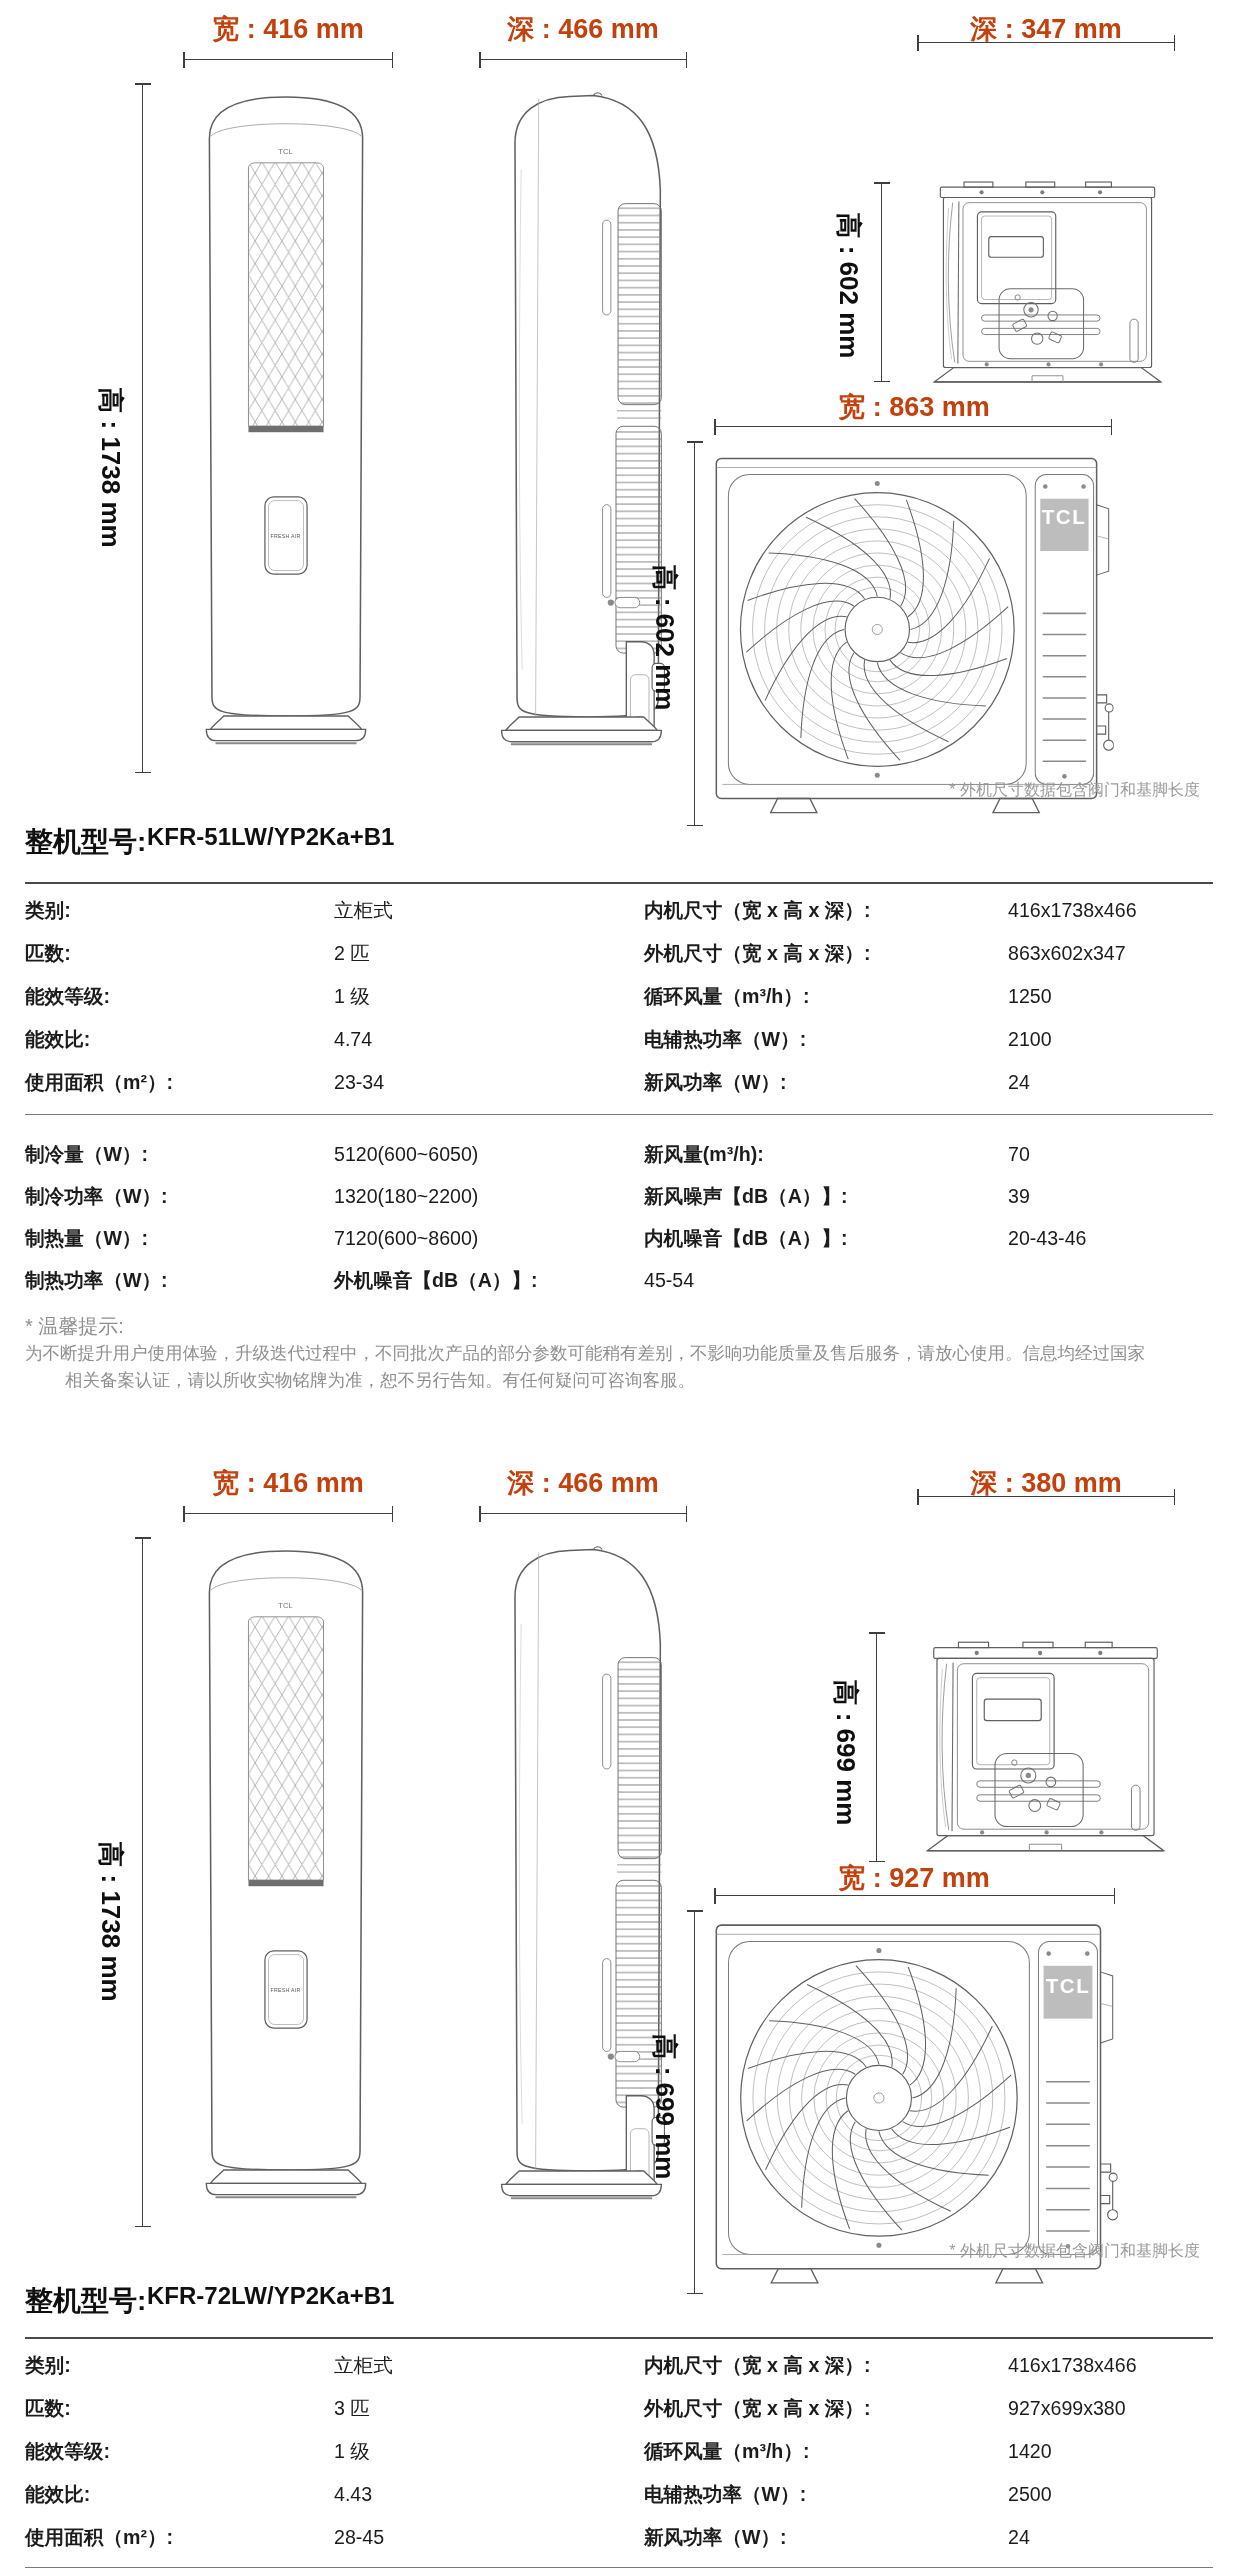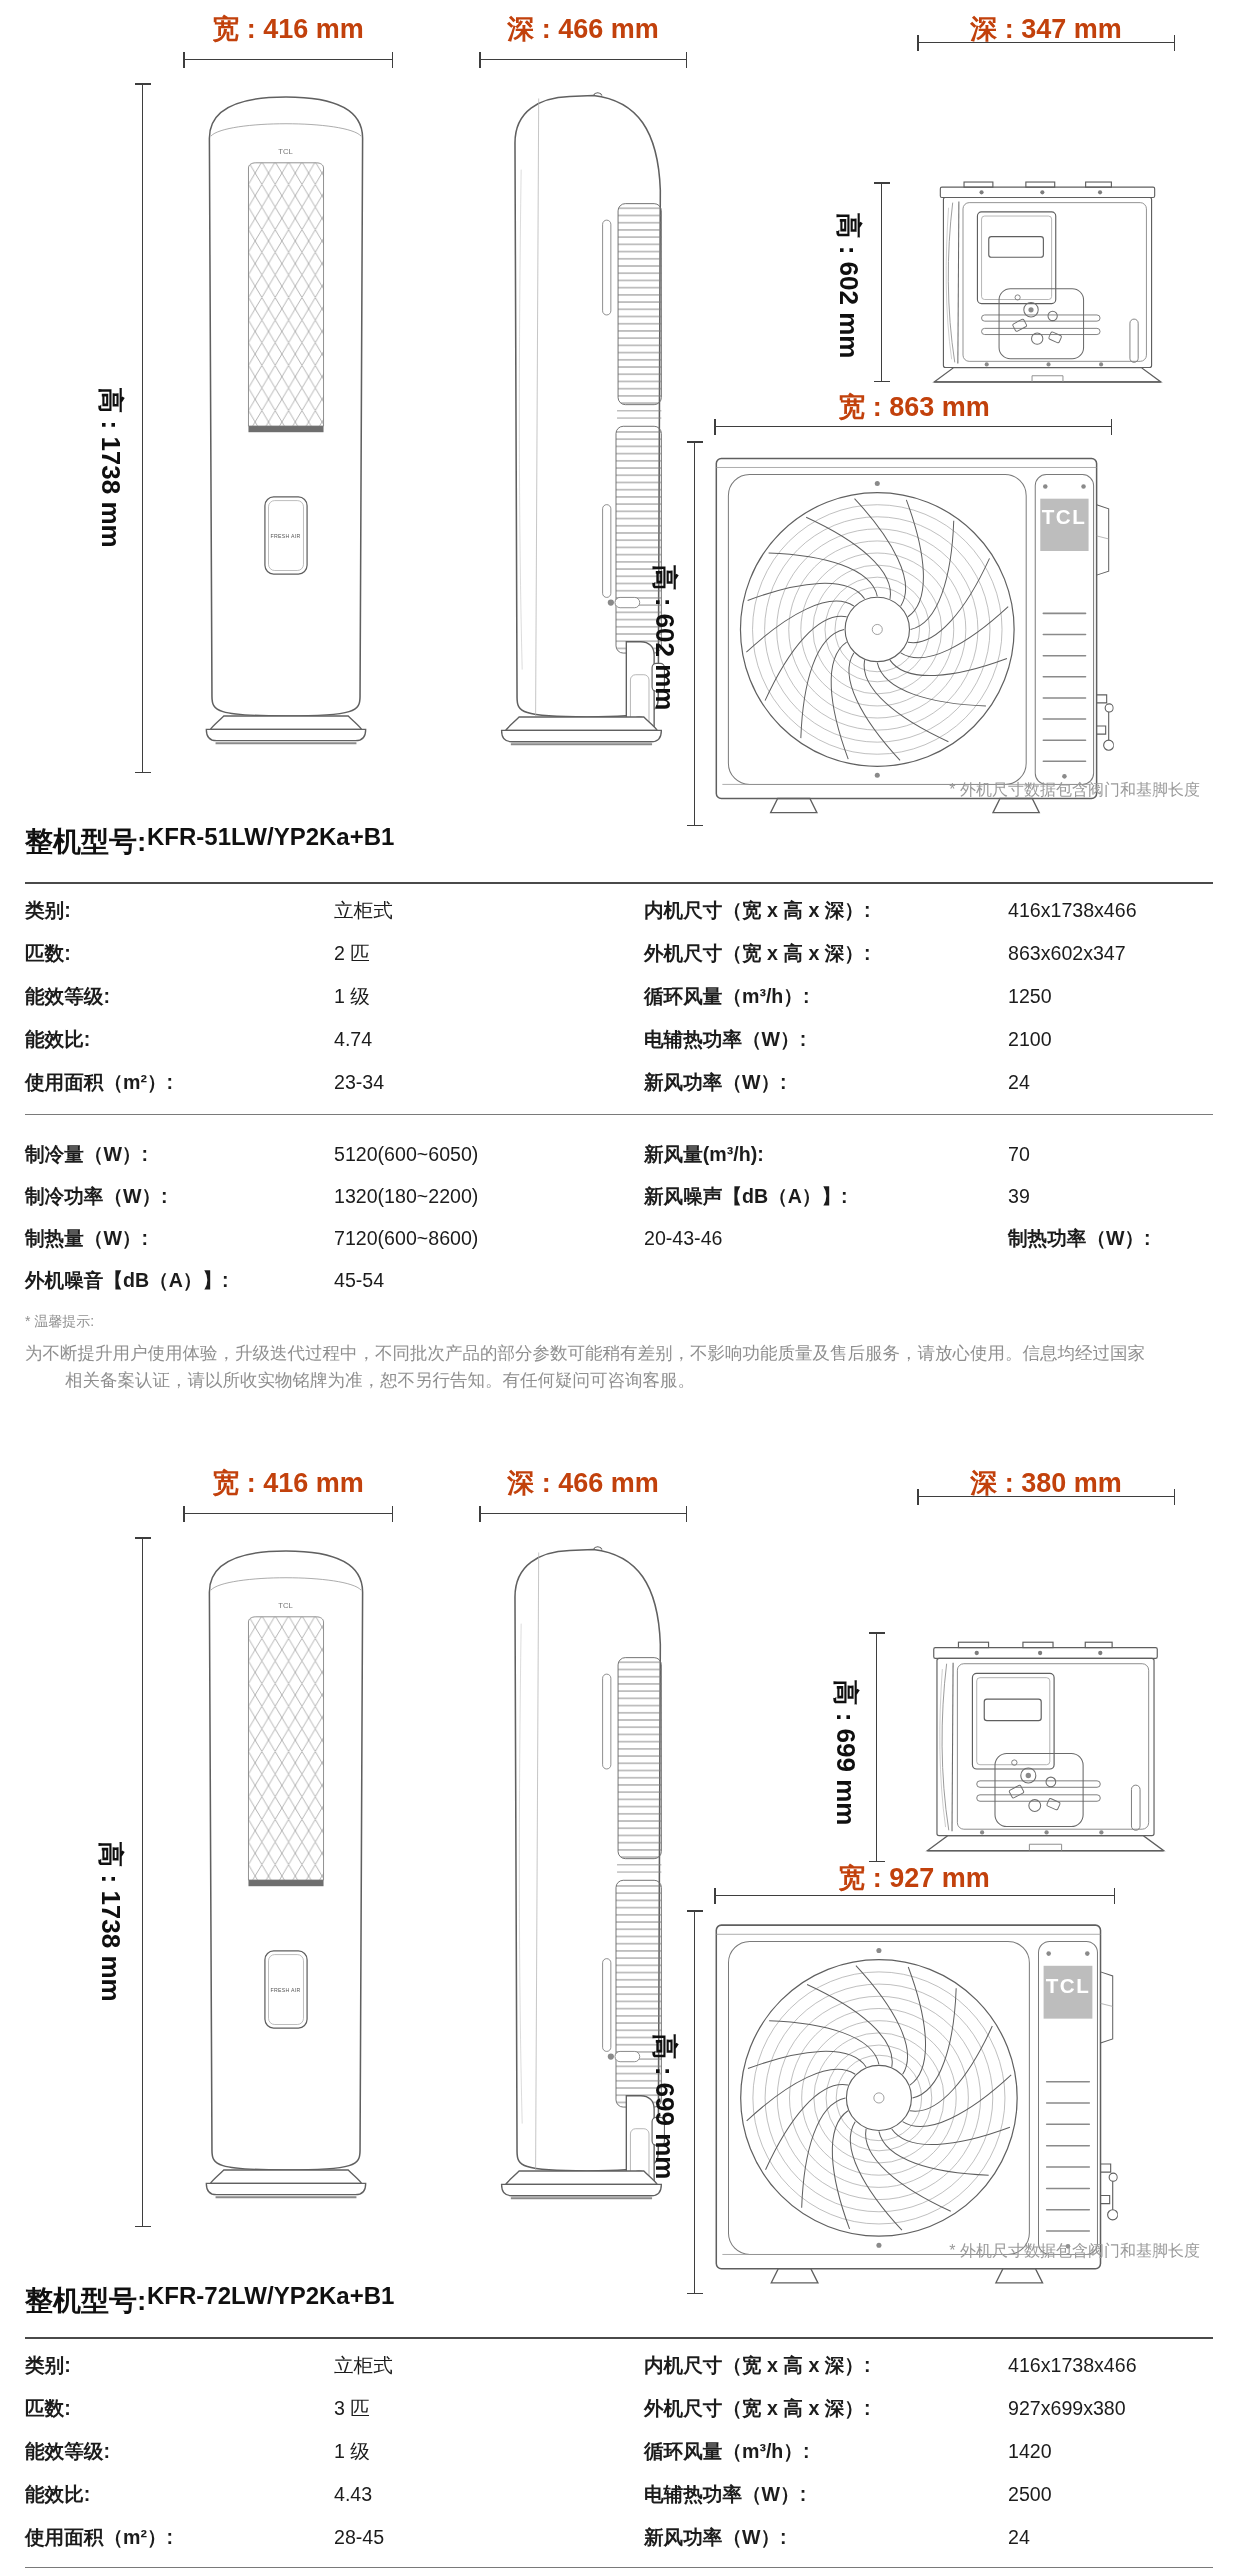--- a/index.html
+++ b/index.html
@@ -20,21 +20,21 @@
   .model-label{position:absolute;left:25px;font-size:28px;font-weight:700;color:#101010;white-space:nowrap;}
   .model-value{position:absolute;left:147px;font-size:24px;font-weight:700;color:#101010;white-space:nowrap;}
   .rule-top{position:absolute;left:25px;width:1188px;border-top:2.1px solid #4a4a4a;}
   .rule-mid{position:absolute;left:25px;width:1188px;border-top:1.5px solid #7a7a7a;}
   .spec-grid{position:absolute;left:25px;width:1188px;display:grid;grid-template-columns:309px 310px 364px 205px;}
   .spec-grid>div{display:flex;align-items:center;font-size:19.6px;color:#1c1c1c;white-space:nowrap;}
   .b1{grid-auto-rows:43px;}
   .b2{grid-auto-rows:42px;}
   .slabel{font-weight:600;}
   .svalue{font-weight:400;}
-  .tip-title{position:absolute;left:25px;font-size:14px;color:#8f8f8f;white-space:nowrap;}
+  .tip-title{position:absolute;left:25px;font-size:20px;color:#8f8f8f;white-space:nowrap;}
   .tip-line{position:absolute;left:25px;font-size:17.5px;color:#8f8f8f;white-space:nowrap;}
   .defs-holder{position:absolute;width:0;height:0;overflow:hidden;}
 </style>
 </head>
 <body>
 
 <svg class="defs-holder" aria-hidden="true">
   <defs>
     <pattern id="pat-diamond" width="26" height="44" patternUnits="userSpaceOnUse">
       <path d="M13,0 L26,22 L13,44 L0,22 Z" fill="none" stroke="#8f8f8f" stroke-width="1.3"></path>
@@ -256,20 +256,21 @@
       <div class="slabel">制冷量（W）:</div>
       <div class="svalue">5120(600~6050)</div>
       <div class="slabel">新风量(m³/h):</div>
       <div class="svalue">70</div>
       <div class="slabel">制冷功率（W）:</div>
       <div class="svalue">1320(180~2200)</div>
       <div class="slabel">新风噪声【dB（A）】:</div>
       <div class="svalue">39</div>
       <div class="slabel">制热量（W）:</div>
       <div class="svalue">7120(600~8600)</div>
+      <div class="slabel">内机噪音【dB（A）】:</div>
       <div class="svalue">20-43-46</div>
       <div class="slabel">制热功率（W）:</div>
       <div class="slabel">外机噪音【dB（A）】:</div>
       <div class="svalue">45-54</div>
     </div>
 
     <div class="tip-title" style="top:1313px;">* 温馨提示:</div>
     <div class="tip-line" style="top:1341px;">为不断提升用户使用体验，升级迭代过程中，不同批次产品的部分参数可能稍有差别，不影响功能质量及售后服务，请放心使用。信息均经过国家</div>
     <div class="tip-line" style="top:1368px;margin-left:40px;">相关备案认证，请以所收实物铭牌为准，恕不另行告知。有任何疑问可咨询客服。</div>
   </div>

